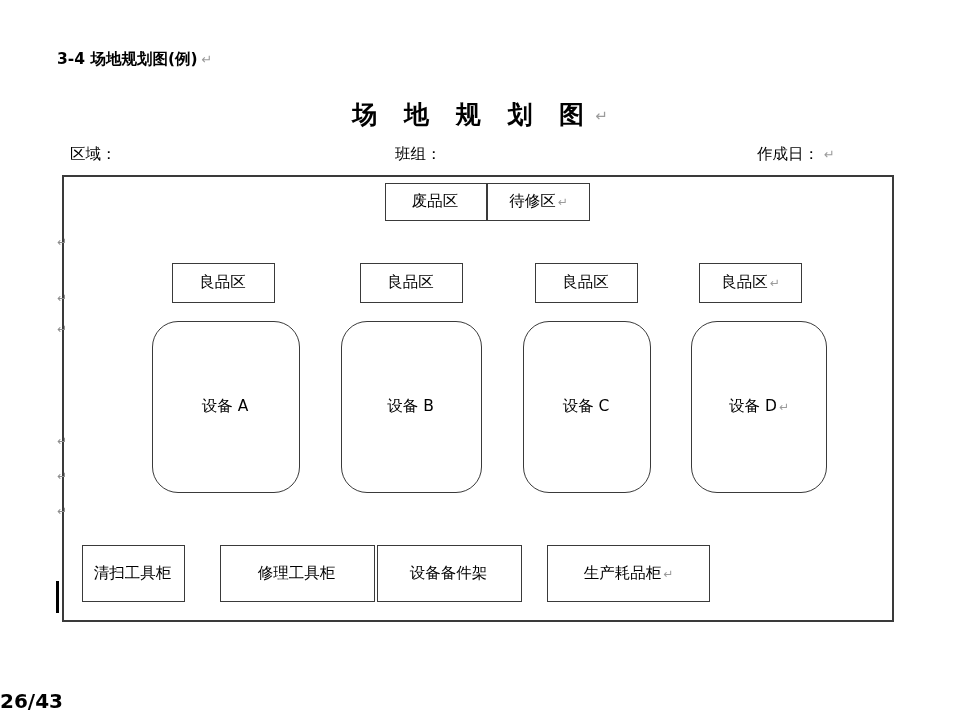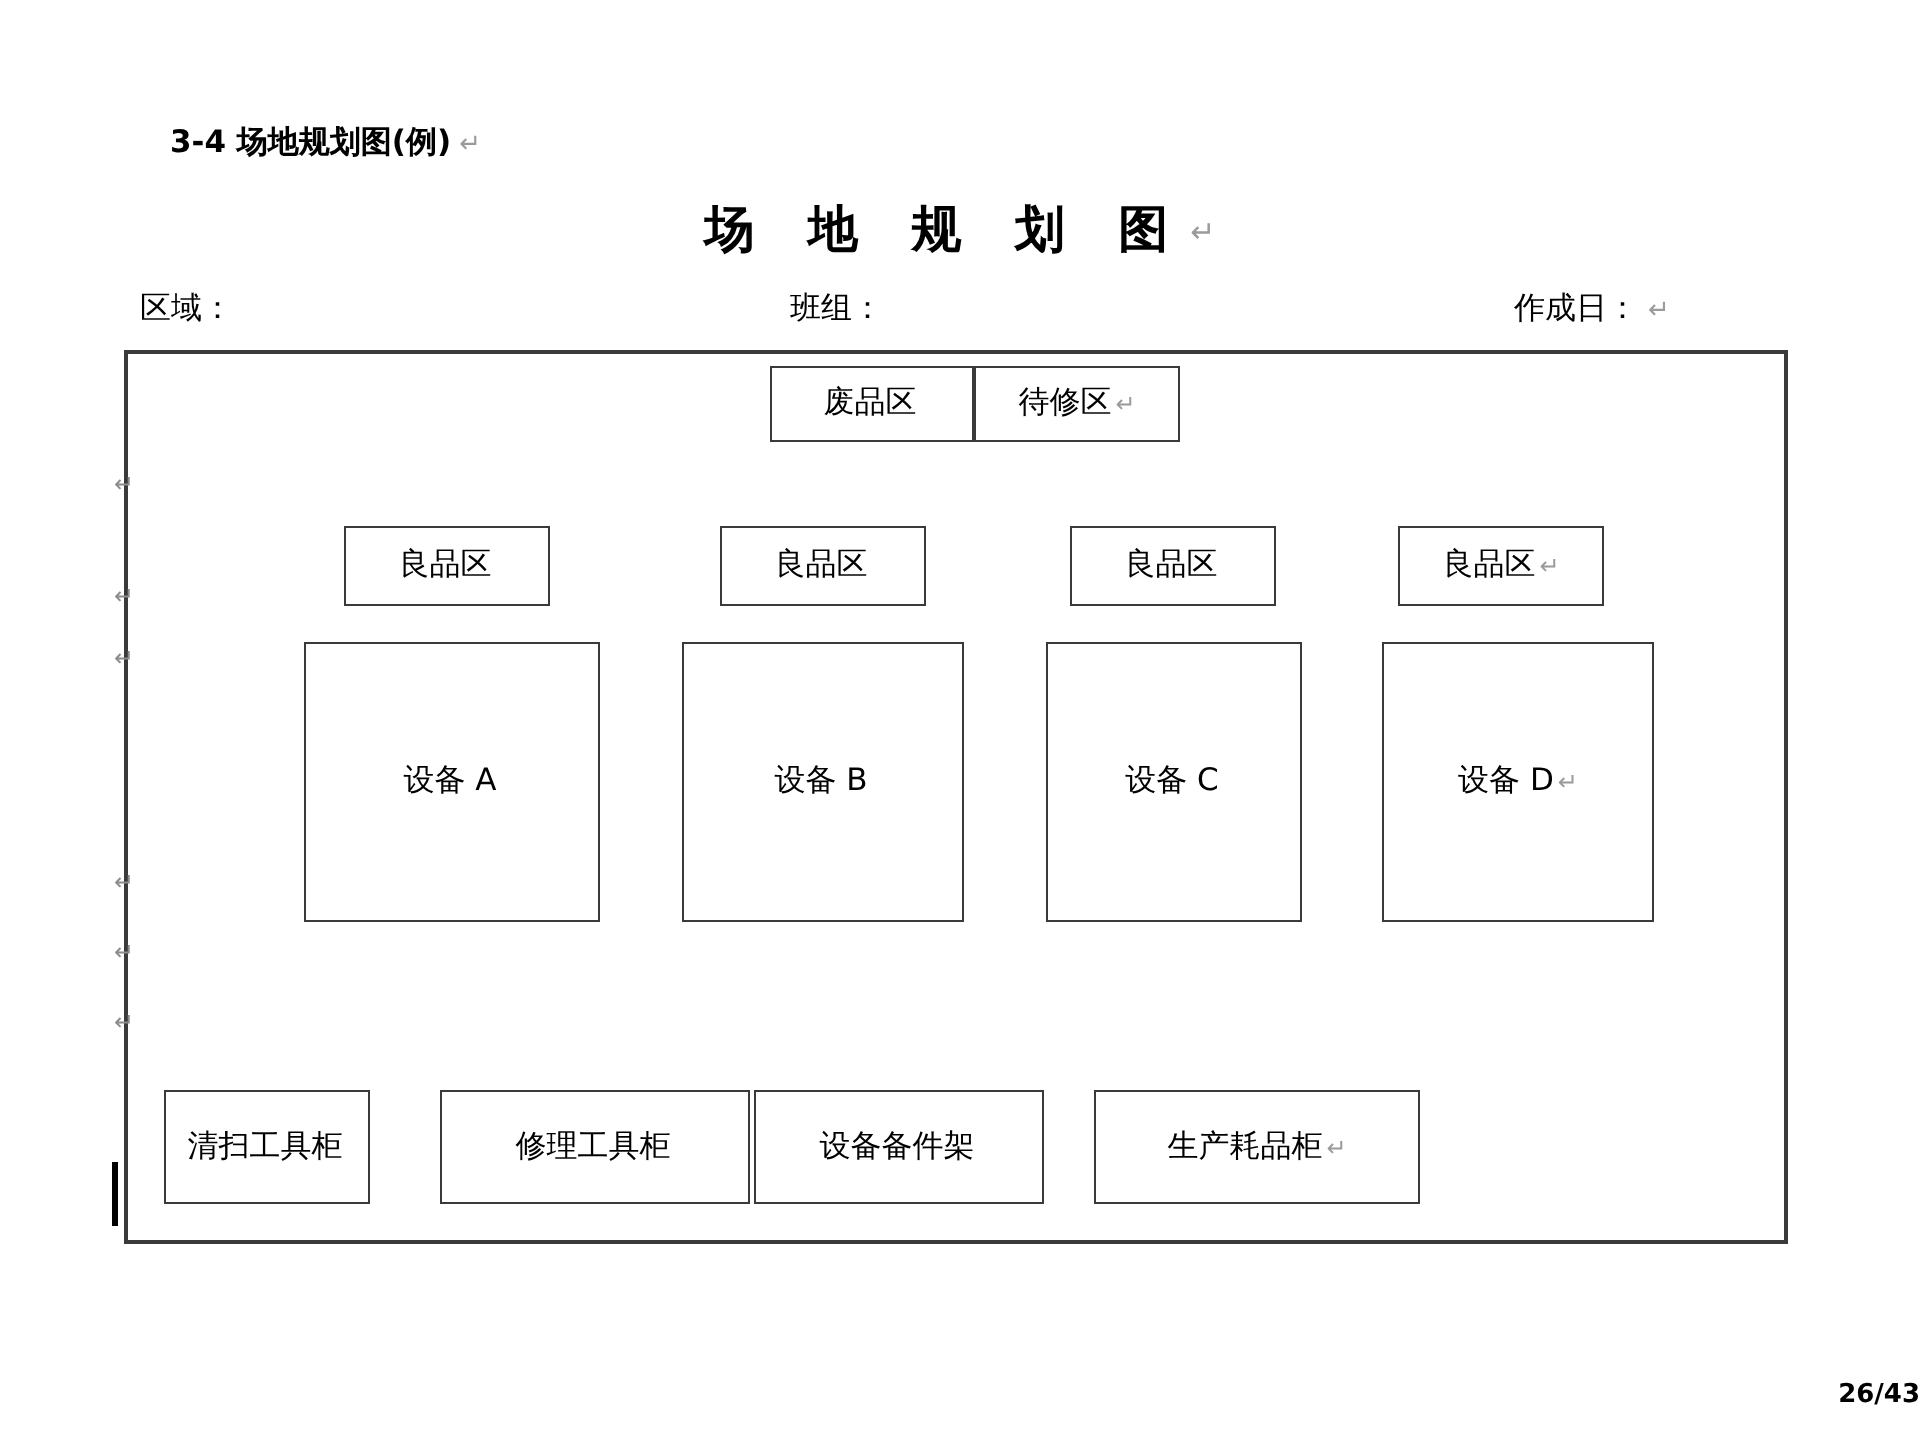--- a/index.html
+++ b/index.html
@@ -14,27 +14,26 @@
     position: relative;
     overflow: hidden;
     font-family: "DejaVu Sans", "Liberation Sans", sans-serif;
     color: #000000;
   }
 
   
   #slide-heading {
     position: absolute;
     left: 57px;
-    top: 64px;
+    top: 52px;
     font-size: 15.5px;
     font-weight: bold;
     letter-spacing: 0px;
     white-space: nowrap;
     line-height: 1;
-    margin-left: 28px;
   }
   #slide-heading .pmark {
     font-weight: normal;
     color: #9b9b9b;
     font-size: 13px;
     margin-left: 4px;
   }
 
   
   #main-title {
@@ -132,41 +131,41 @@
   #box-repair { left: 487px; top: 183px; width: 103px; height: 38px; }
 
   
   .good-box { top: 263px; height: 40px; width: 103px; }
   #box-good-1 { left: 172px; }
   #box-good-2 { left: 360px; }
   #box-good-3 { left: 535px; }
   #box-good-4 { left: 699px; }
 
   
-  .equip-box { top: 321px; height: 140px; font-size: 15.5px; }
+  .equip-box { top: 321px; height: 172px; font-size: 15.5px; border-radius: 26px; }
   #box-equip-a { left: 152px; width: 148px; }
   #box-equip-b { left: 341px; width: 141px; }
   #box-equip-c { left: 523px; width: 128px; }
   #box-equip-d { left: 691px; width: 136px; }
 
   
   .cab-box { top: 545px; height: 57px; }
   #box-cab-1 { left: 82px;  width: 103px; }
   #box-cab-2 { left: 220px; width: 155px; }
   #box-cab-3 { left: 377px; width: 145px; }
   #box-cab-4 { left: 547px; width: 163px; }
 
   
   #page-number {
     position: absolute;
     left: 0;
     right: 0;
     top: 691px;
-    text-align: right;
-    font-size: 13px;
+    text-align: left;
+    font-size: 20px;
     font-weight: bold;
     line-height: 1;
   }
 </style>
 </head>
 <body>
 
 <div id="slide-heading">
   <span>3-4 场地规划图(例)</span><span class="pmark">↵</span>
 </div>

